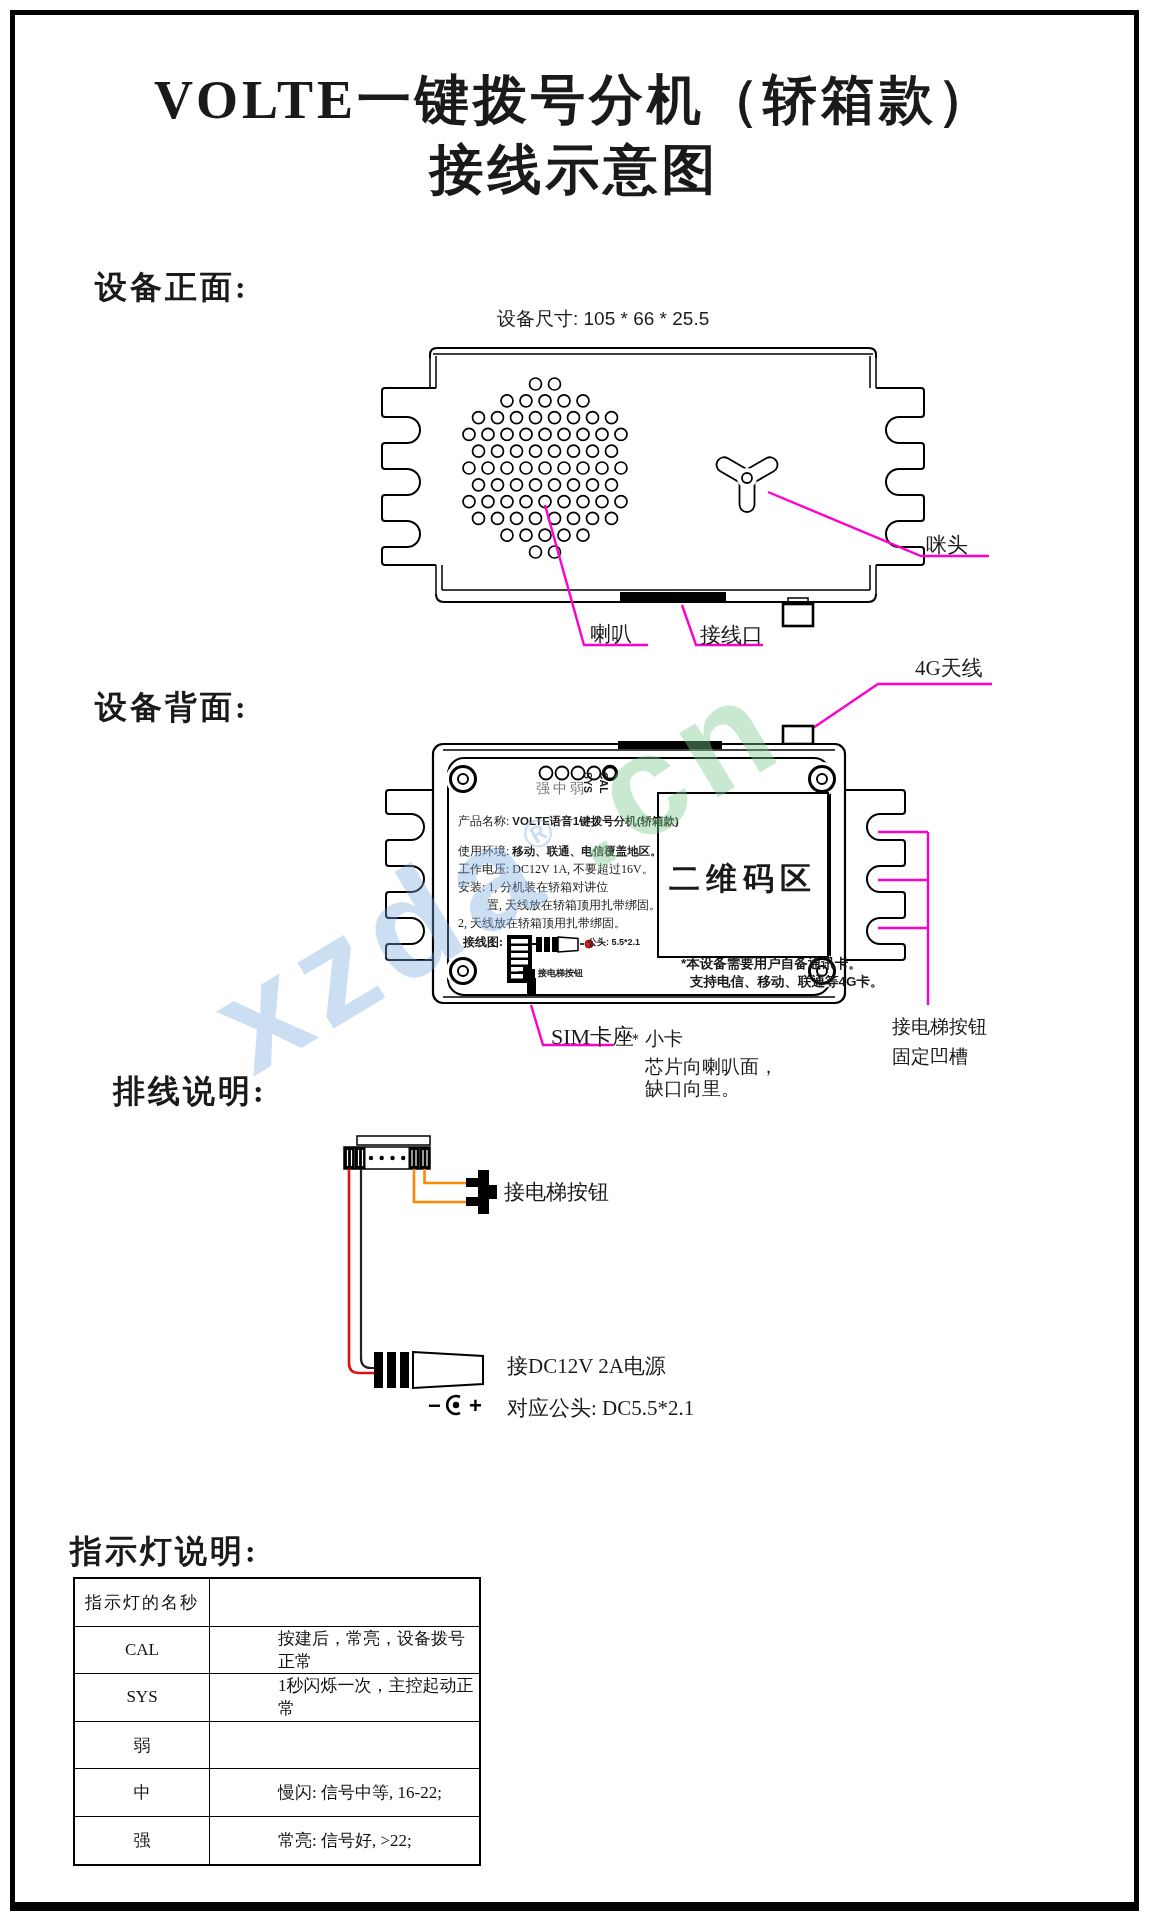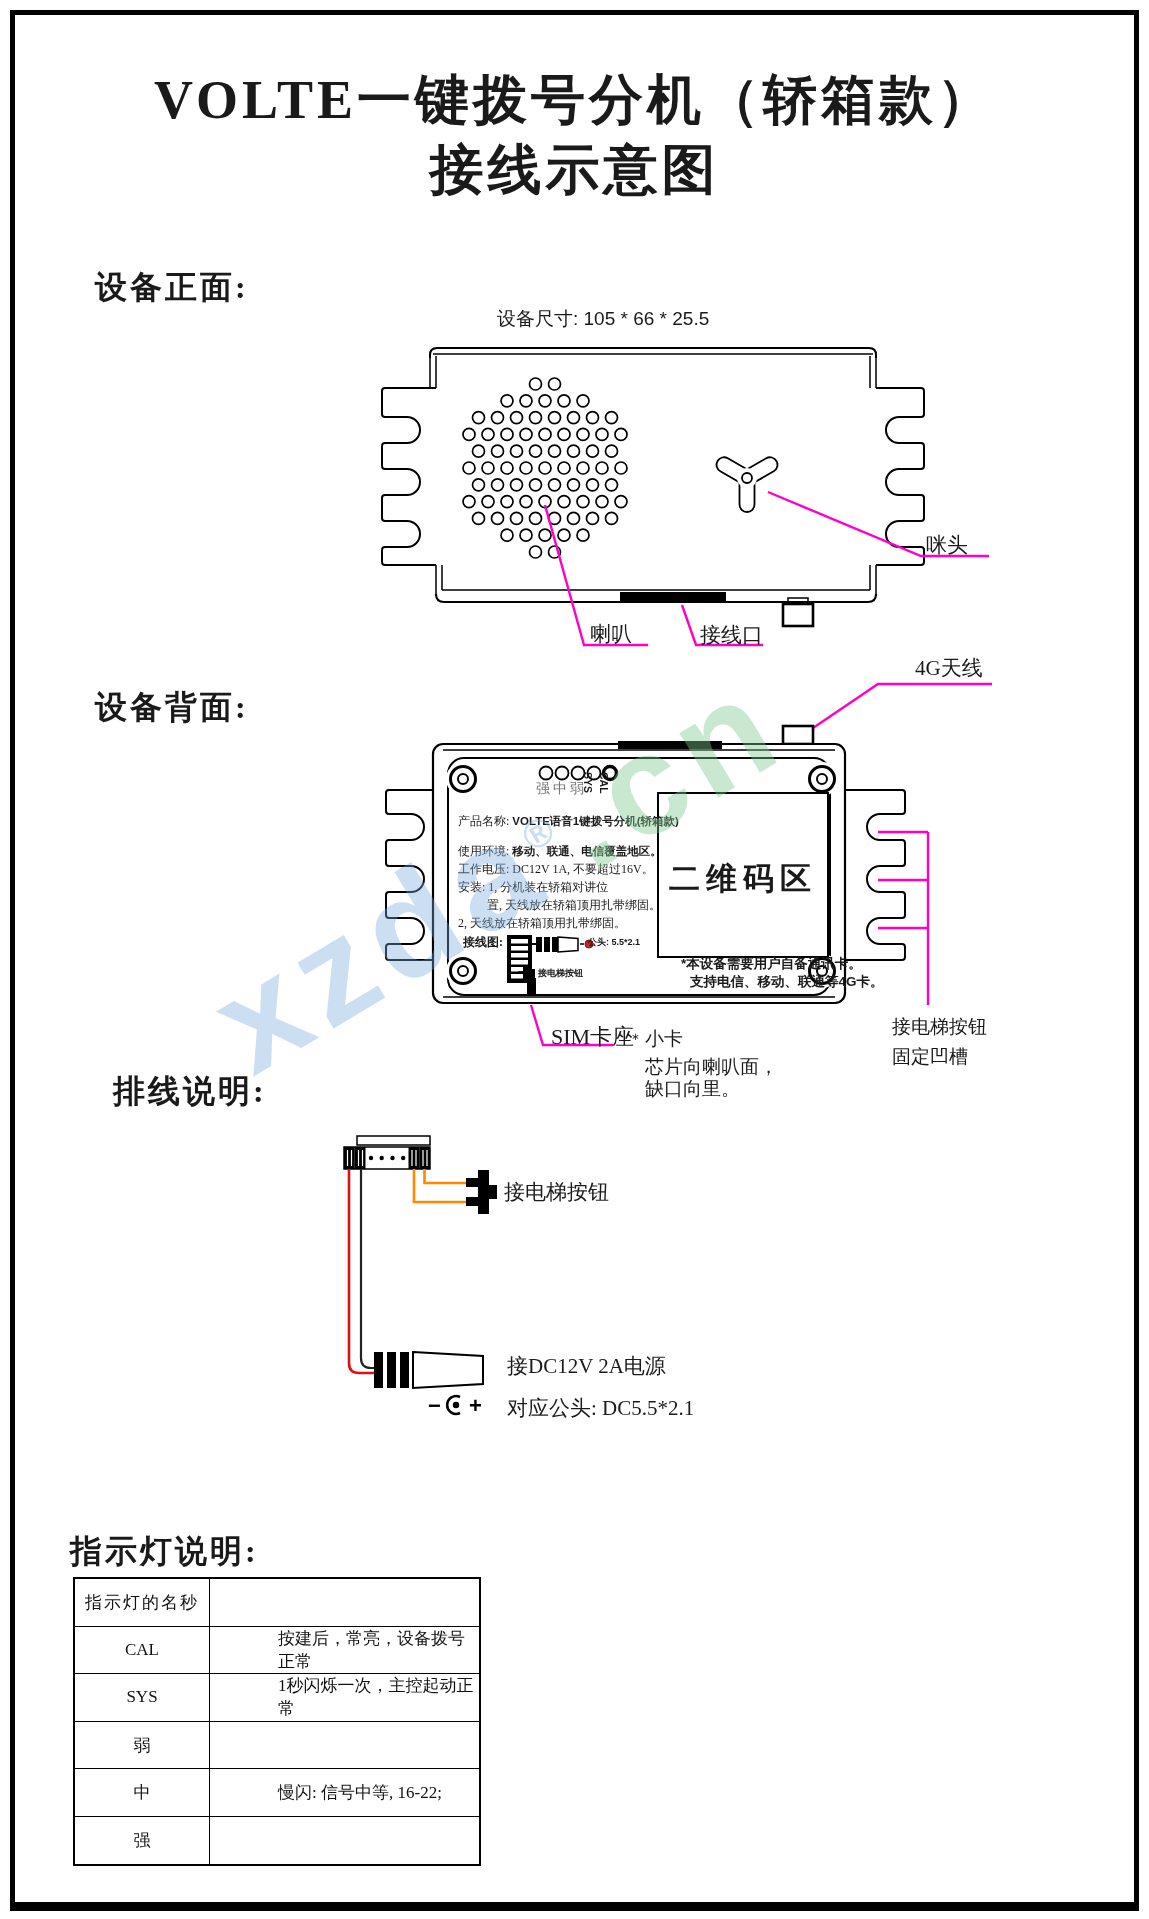--- a/index.html
+++ b/index.html
@@ -353,18 +353,19 @@
         </div>
         <div class="t-row">
           <div class="t-c1">弱</div>
         </div>
         <div class="t-row">
           <div class="t-c1">中</div>
           <div class="t-c2">慢闪: 信号中等, 16-22;</div>
         </div>
         <div class="t-row" style="border-bottom: none;">
           <div class="t-c1">强</div>
+          <div class="t-c2">常亮: 信号好, &gt;22;</div>
         </div>
       </div>
   </div>
 
   <div class="wm"><span class="b">xzda</span><sup>®</sup><span class="g">.cn</span></div>
 </div>
 
 </body></html>

